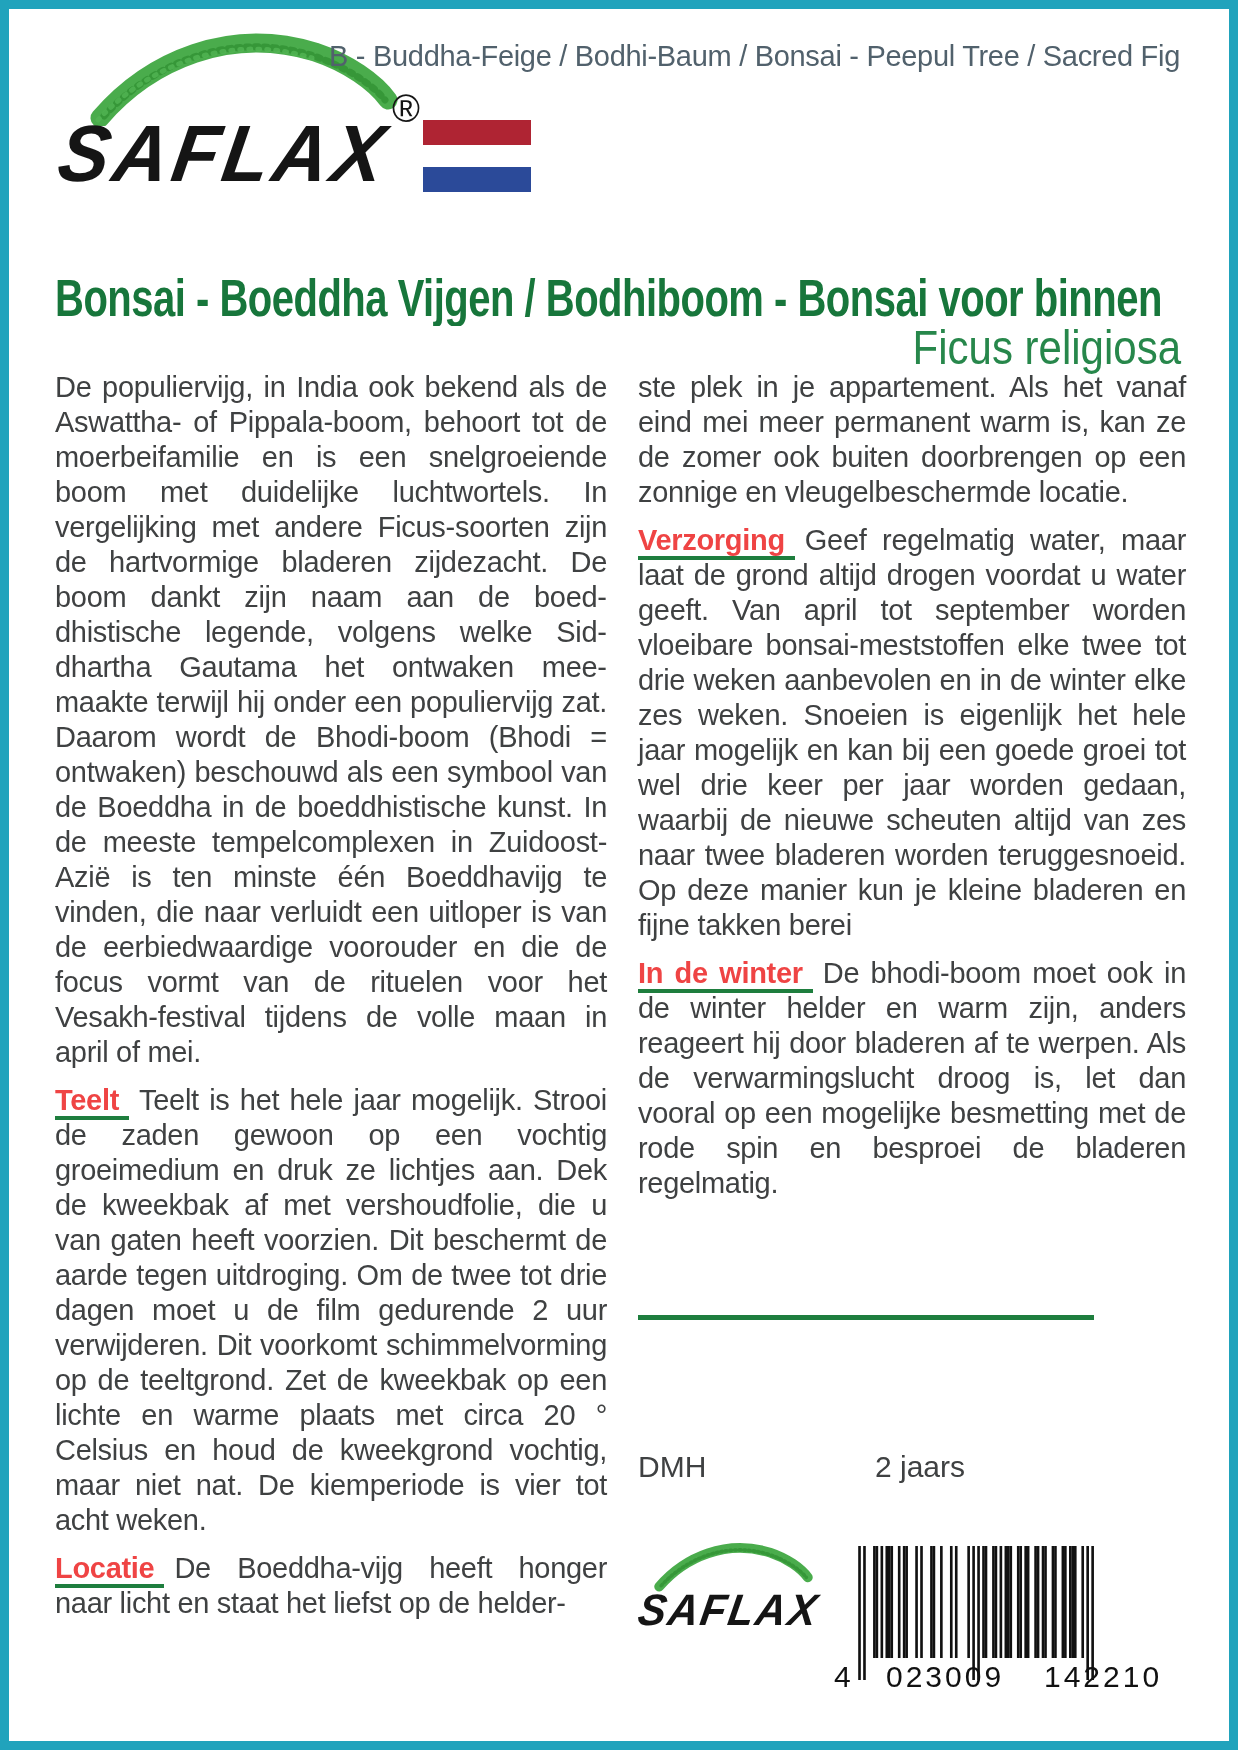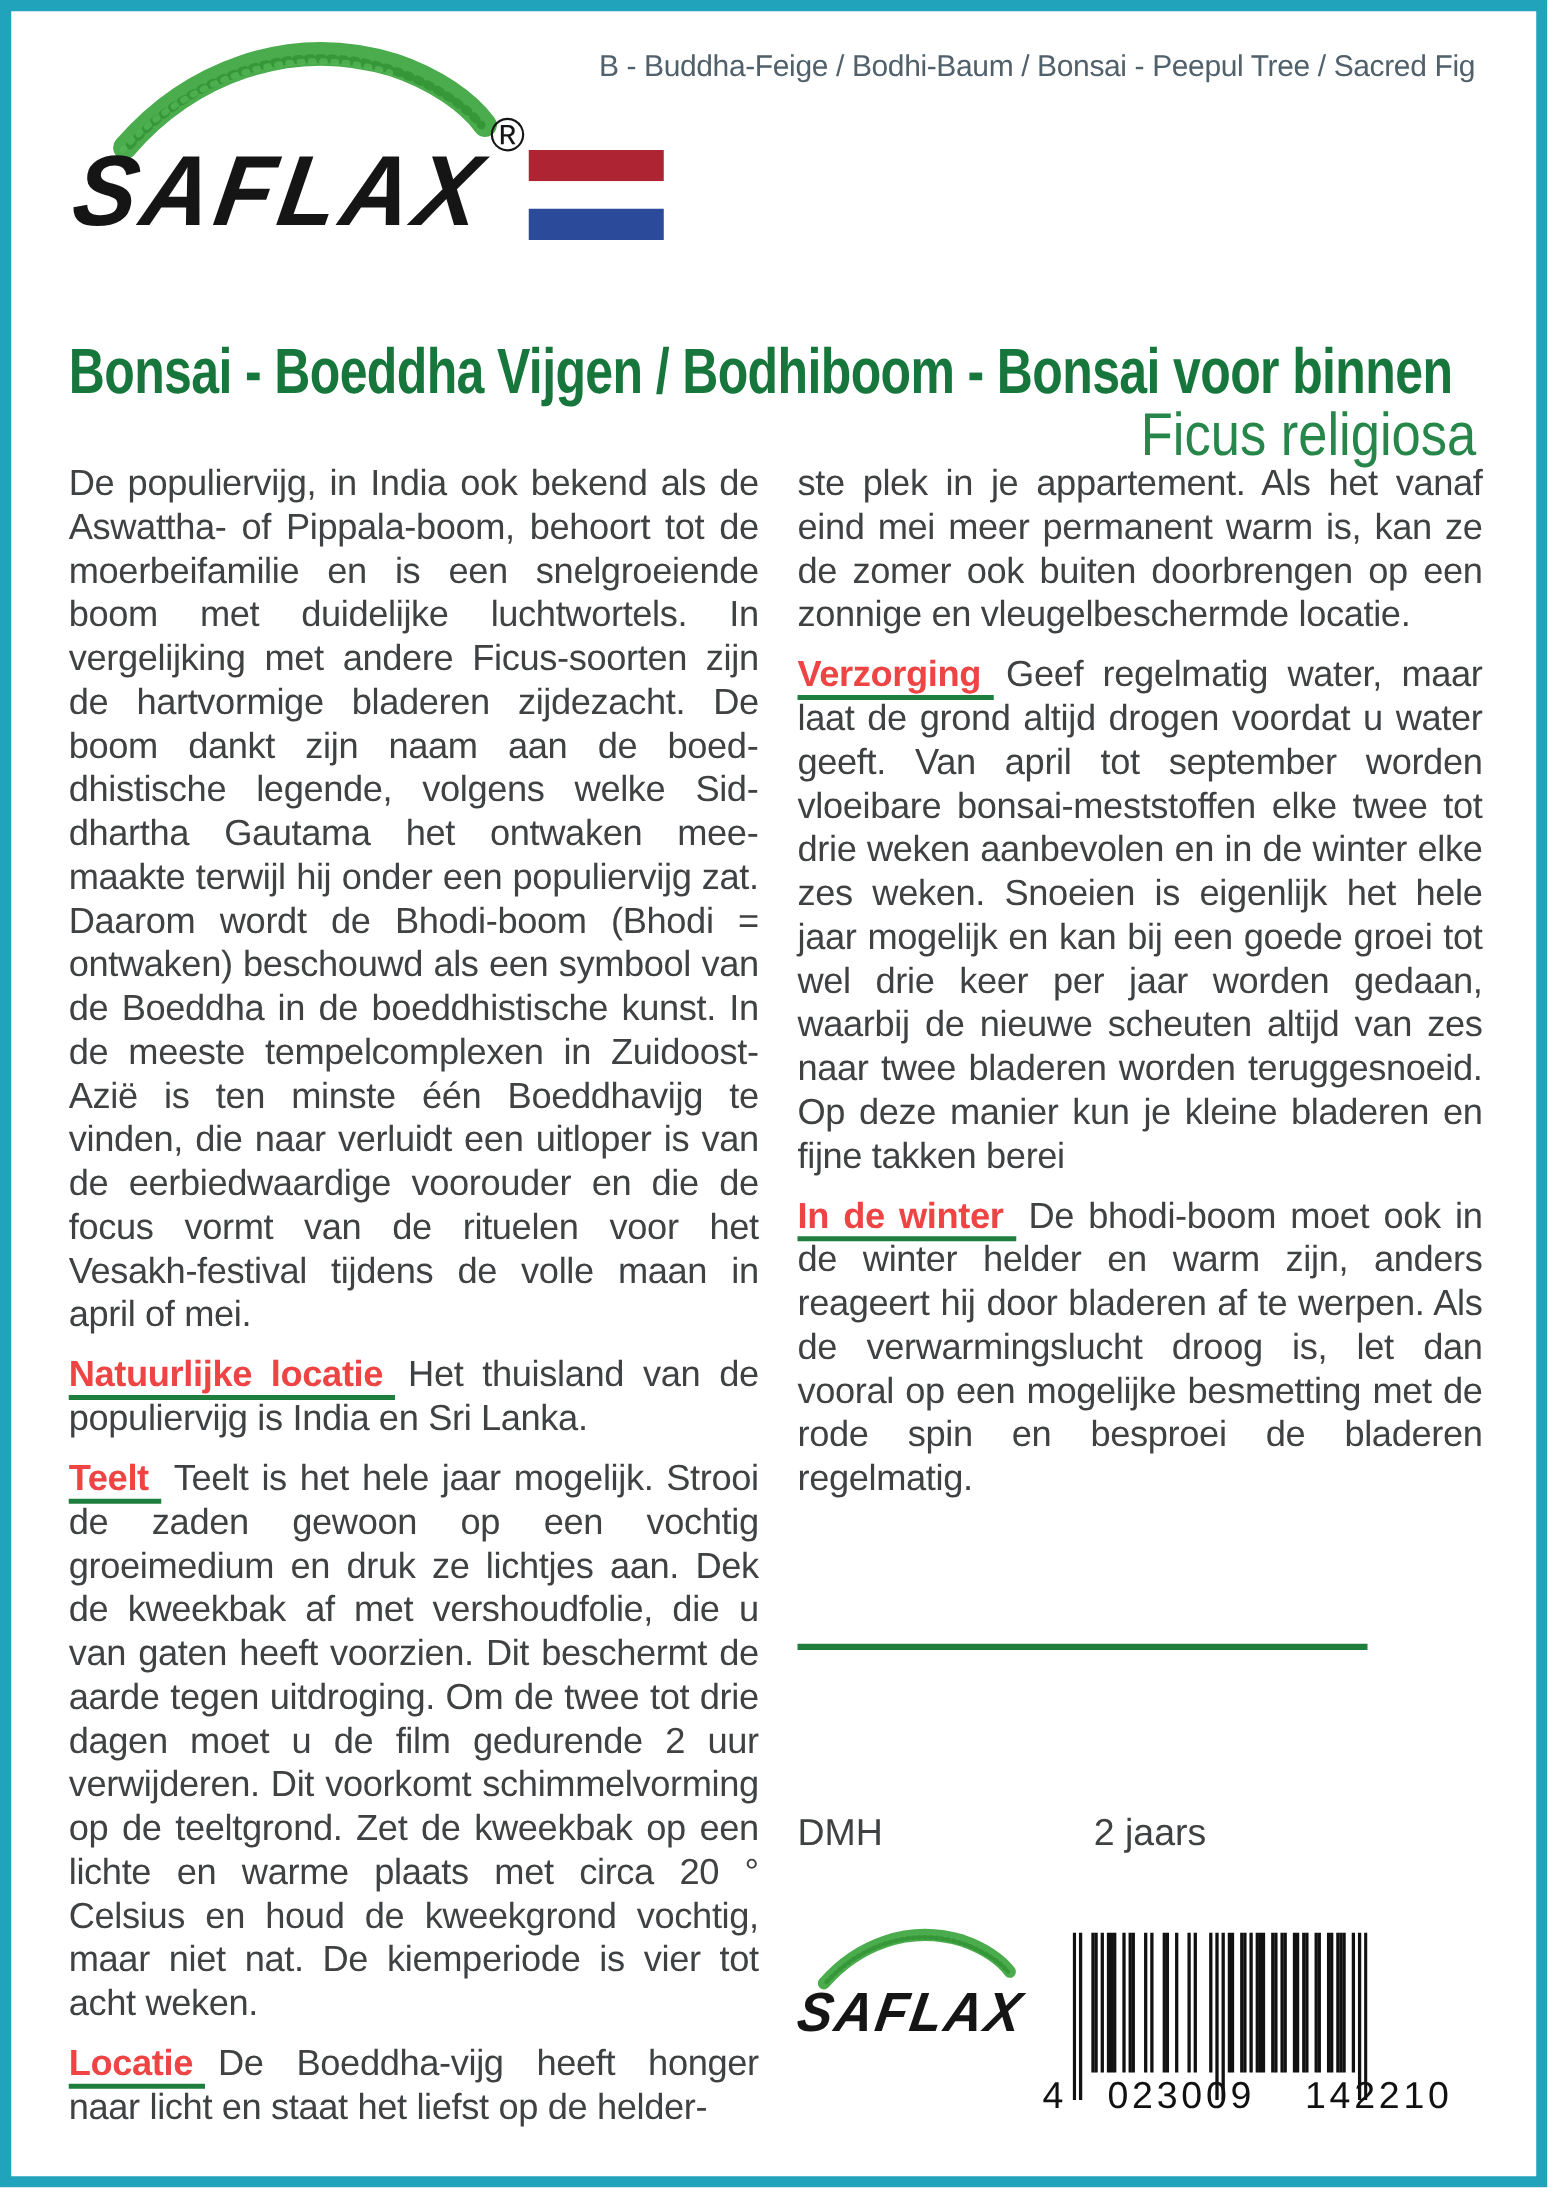--- a/index.html
+++ b/index.html
@@ -29,21 +29,21 @@
   }
   .registered{
     position:absolute;left:330px;top:64px;
     font-size:38px;color:#151515;line-height:1;
   }
   .flag{position:absolute;left:423px;top:120px;width:108px;height:74px;}
   .flag .band{width:108px;height:25px;}
   .flag .band.mid{height:22px;}
   .header-line{
     position:absolute;right:58px;top:40px;
-    font-size:24px;color:#51616C;letter-spacing:-0.3px;
+    font-size:29px;color:#51616C;letter-spacing:-0.3px;
     white-space:nowrap;
   }
   
   .title{
     position:absolute;left:55px;top:272px;right:50px;
     font-size:40px;font-weight:bold;color:#17763B;
     letter-spacing:-0.5px;line-height:1;white-space:nowrap;
     transform:scaleY(1.28);transform-origin:left top;
   }
   .subtitle{
@@ -112,21 +112,20 @@
     <div class="band" style="background:#2B4A99"></div>
   </div>
 
   <div class="header-line">B - Buddha-Feige / Bodhi-Baum / Bonsai - Peepul Tree / Sacred Fig</div>
 
   <div class="title">Bonsai - Boeddha Vijgen / Bodhiboom - Bonsai voor binnen</div>
   <div class="subtitle">Ficus religiosa</div>
 
   <div class="col col-left" id="col-left">
       <p>De populiervijg, in India ook bekend als de Aswattha- of Pippala-boom, behoort tot de moerbeifamilie en is een snelgroei­ende boom met duidelijke luchtwortels. In vergelijking met andere Ficus-soorten zijn de hartvormige bladeren zijdezacht. De boom dankt zijn naam aan de boed­dhistische legende, volgens welke Sid­dhartha Gautama het ontwaken mee­maakte terwijl hij onder een populiervijg zat. Daarom wordt de Bhodi-boom (Bhodi = ontwaken) beschouwd als een symbool van de Boeddha in de boeddhistische kunst. In de meeste tempelcomplexen in Zuidoost-Azië is ten minste één Boeddha­vijg te vinden, die naar verluidt een uitlo­per is van de eerbiedwaardige voorouder en die de focus vormt van de rituelen voor het Vesakh-festival tijdens de volle maan in april of mei.</p>
-      <p><span class="h">Natuurlijke locatie</span>Het thuisland van de populiervijg is India en Sri Lanka.</p>
       <p><span class="h">Teelt</span>Teelt is het hele jaar mogelijk. Strooi de zaden gewoon op een vochtig groeimedium en druk ze lichtjes aan. Dek de kweekbak af met vershoudfolie, die u van gaten heeft voorzien. Dit beschermt de aarde tegen uitdroging. Om de twee tot drie dagen moet u de film gedurende 2 uur verwijderen. Dit voorkomt schim­melvorming op de teeltgrond. Zet de kweekbak op een lichte en warme plaats met circa 20 ° Celsius en houd de kweek­grond vochtig, maar niet nat. De kiempe­riode is vier tot acht weken.</p>
       <p><span class="h">Locatie</span>De Boeddha-vijg heeft honger naar licht en staat het liefst op de helder-</p>
     </div>
   <div class="col col-right" id="col-right">
       <p>ste plek in je appartement. Als het vanaf eind mei meer permanent warm is, kan ze de zomer ook buiten doorbrengen op een zonnige en vleugelbeschermde locatie.</p>
       <p><span class="h">Verzorging</span>Geef regelmatig water, maar laat de grond altijd drogen voordat u water geeft. Van april tot september worden vloeibare bonsai-meststoffen elke twee tot drie weken aanbevolen en in de winter elke zes weken. Snoeien is eigenlijk het hele jaar mogelijk en kan bij een goede groei tot wel drie keer per jaar worden gedaan, waarbij de nieuwe scheu­ten altijd van zes naar twee bladeren worden teruggesnoeid. Op deze manier kun je kleine bladeren en fijne takken berei</p>
       <p><span class="h">In de winter</span>De bhodi-boom moet ook in de winter helder en warm zijn, anders reageert hij door bladeren af te werpen. Als de verwarmingslucht droog is, let dan vooral op een mogelijke besmetting met de rode spin en besproei de bladeren regelmatig.</p>
     </div>
 
   <div class="divider"></div>

